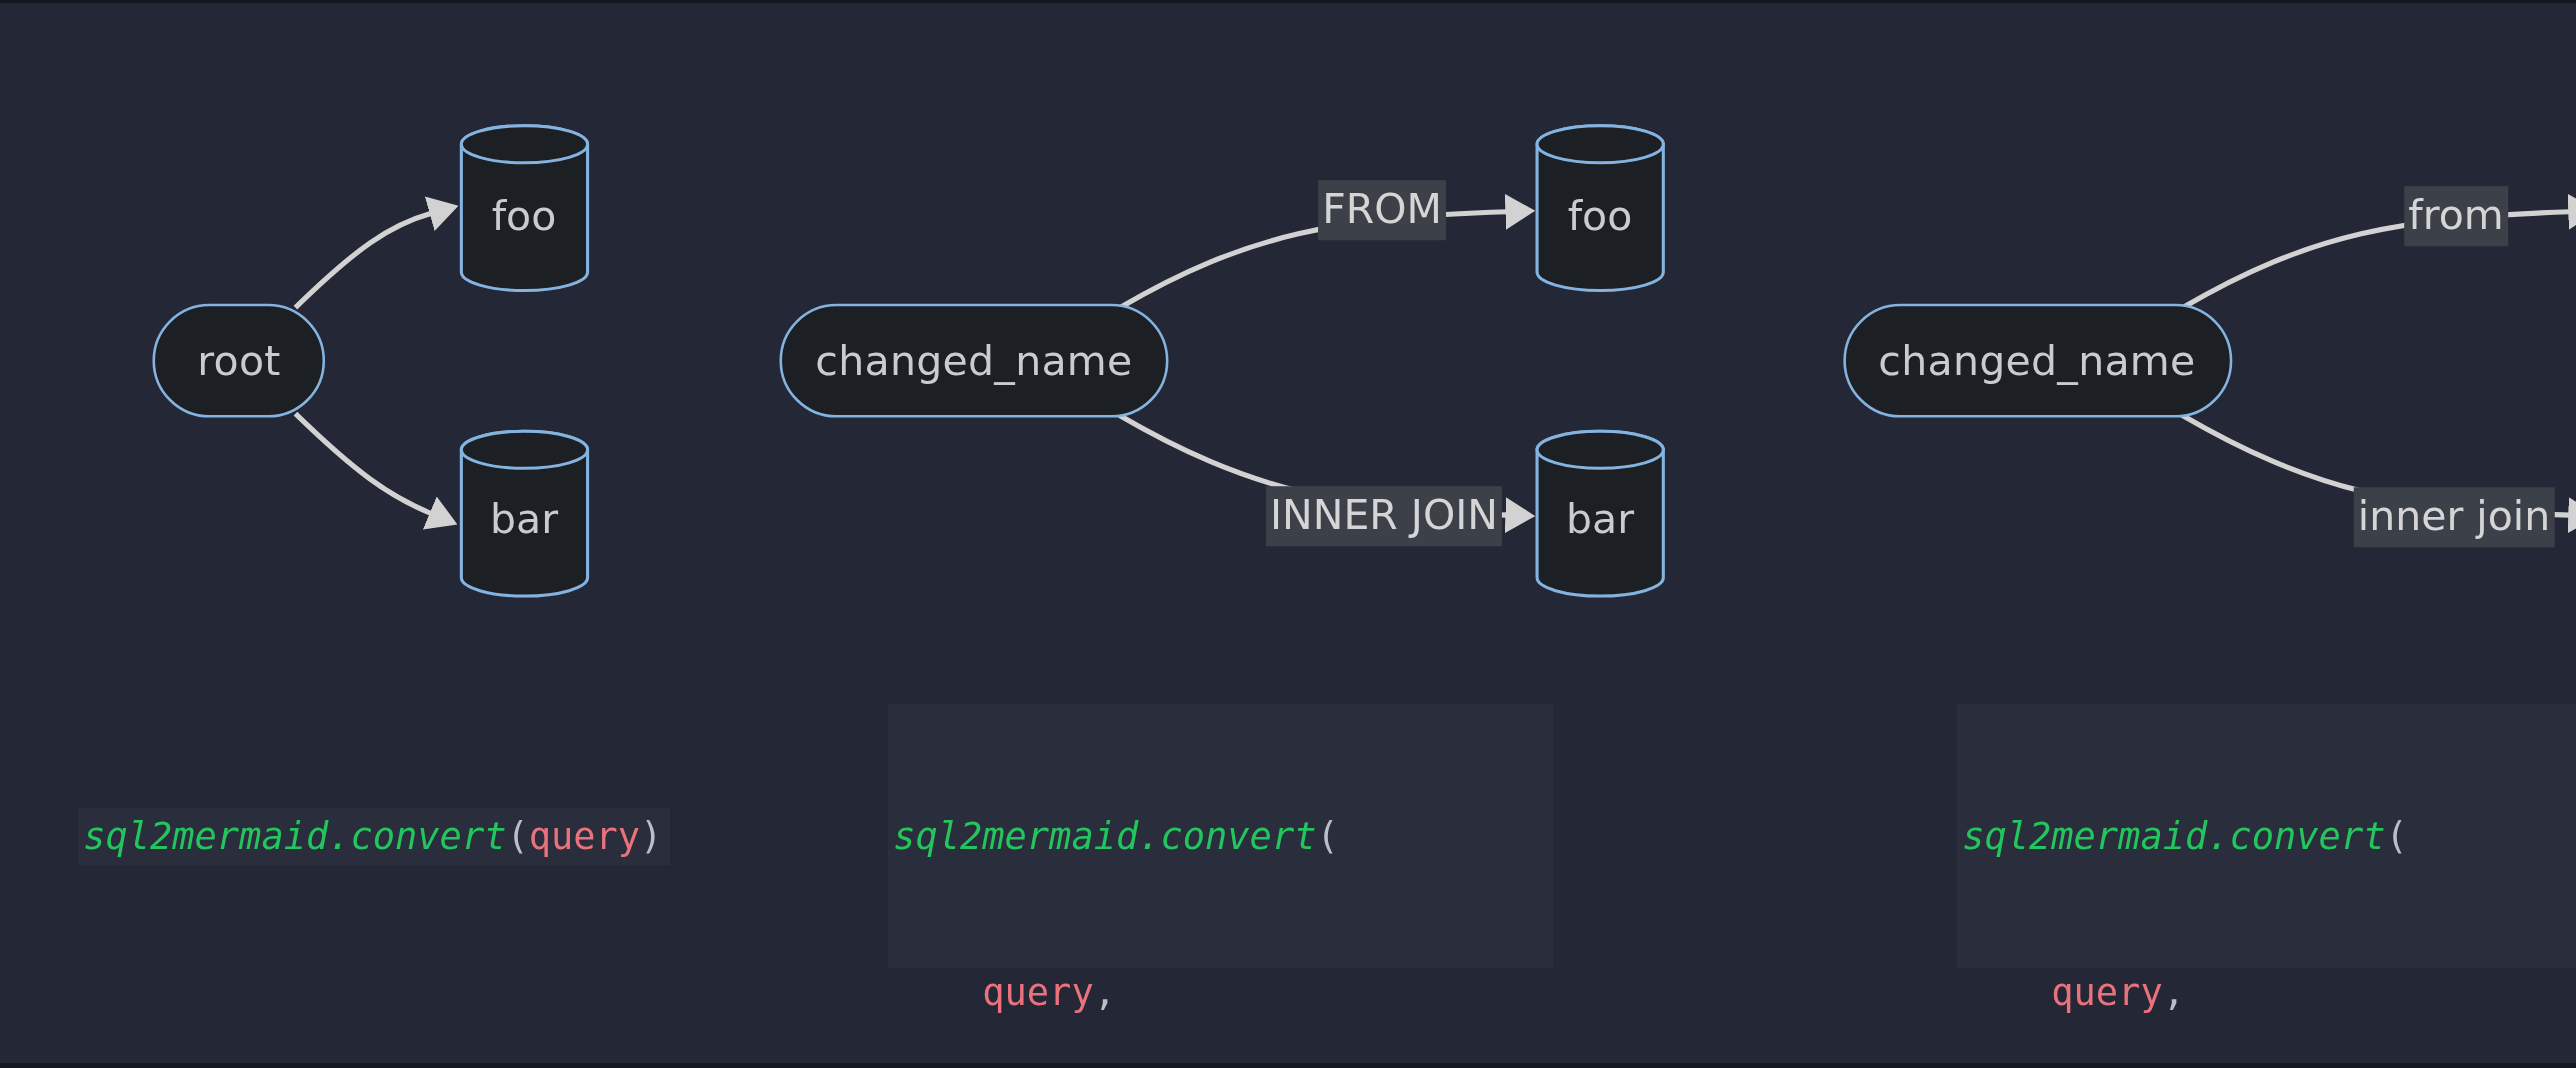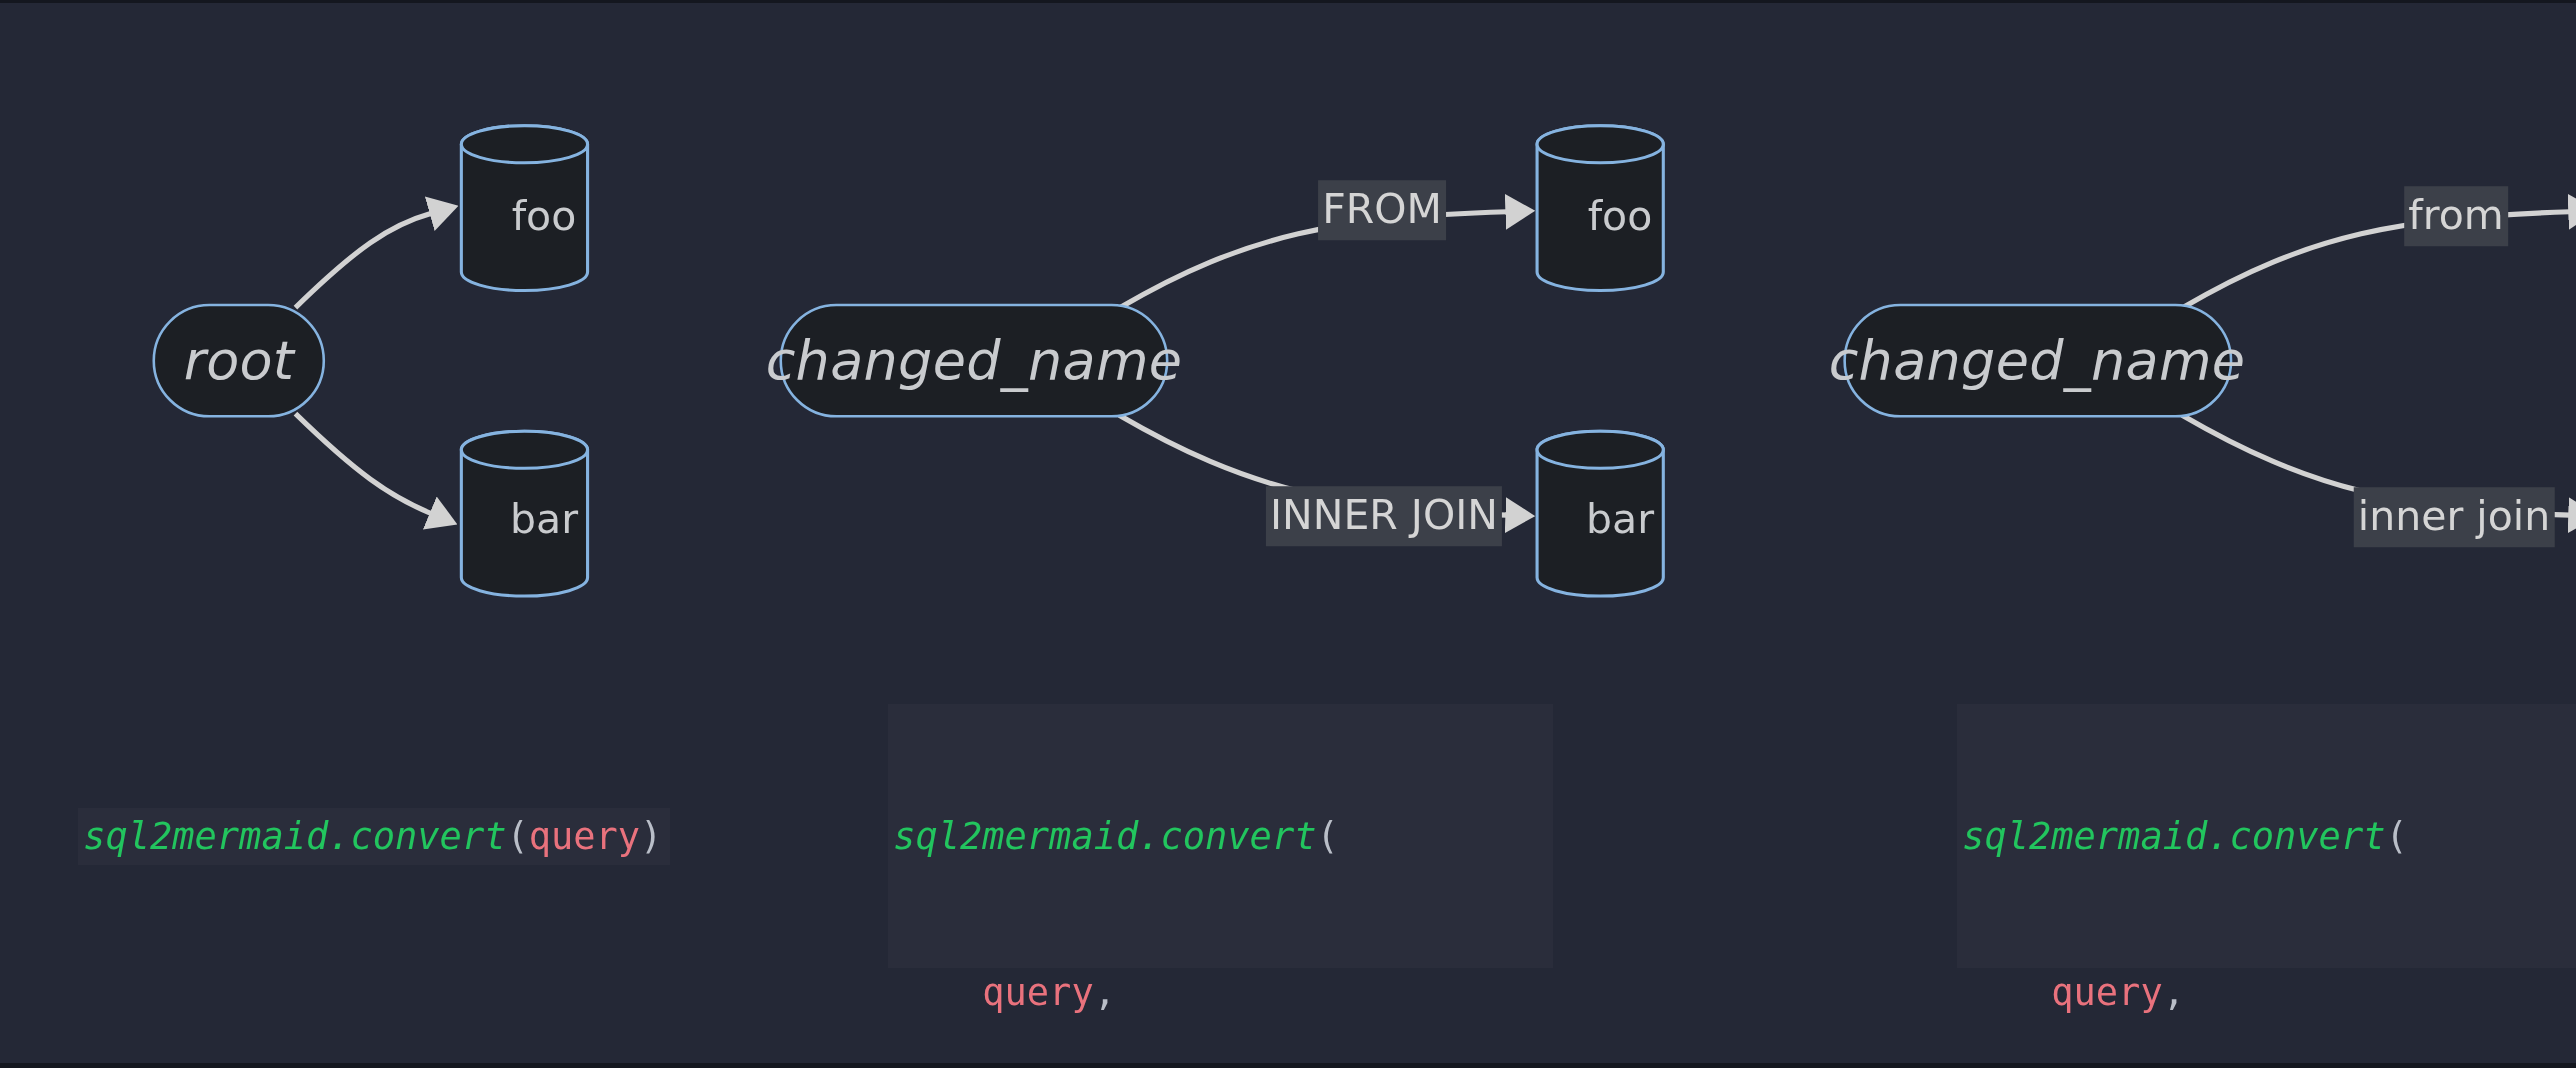--- a/index.html
+++ b/index.html
@@ -13,25 +13,25 @@
   .hairline.bottom { bottom:0; height:4.6px; }
 
   svg.diagram-layer { position:absolute; left:0; top:0; width:2815px; height:1068px; }
 
   .edge-path { fill:none; stroke:#d2d2d2; stroke-width:10px; }
   .node-shape { fill:#1c1f24; stroke:#85b3e0; stroke-width:5px; }
   .cyl { fill:#1c1f24; stroke:#85b3e0; stroke-width:6px; }
 
   .node-label {
     position:absolute; display:flex; align-items:center; justify-content:center;
-    color:#c9cbce; font-size:54px; letter-spacing:0.3px;font-style:italic;
+    color:#c9cbce; font-size:41px; letter-spacing:0.3px;
   }
   .cyl-label {
     position:absolute; display:flex; align-items:center; justify-content:center;
-    color:#c9cbce; font-size:41px;padding-left:20px;
+    color:#c9cbce; font-size:41px;
   }
   .edge-label {
     position:absolute; transform:translate(-50%,-50%);
     background:#3c4049; color:#d5d5d5;
     font-size:41px; line-height:1.35; padding:2.1px 4.1px; white-space:nowrap;margin-left:31px;
   }
 
   .code-panel {
     position:absolute; box-sizing:border-box;
     background:rgba(255,255,255,0.028);

